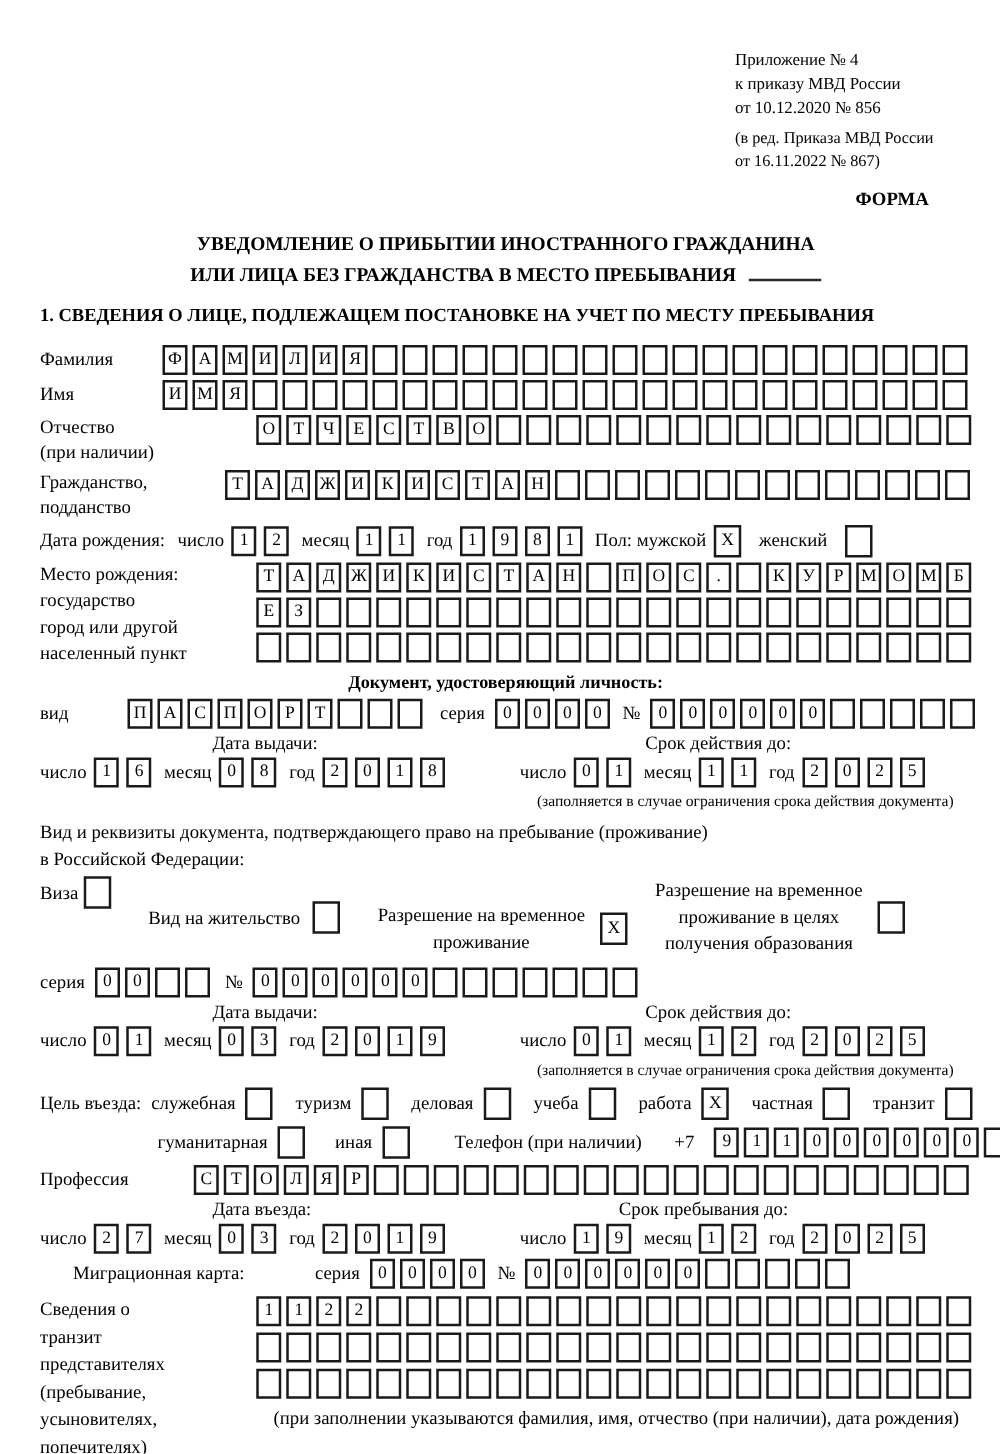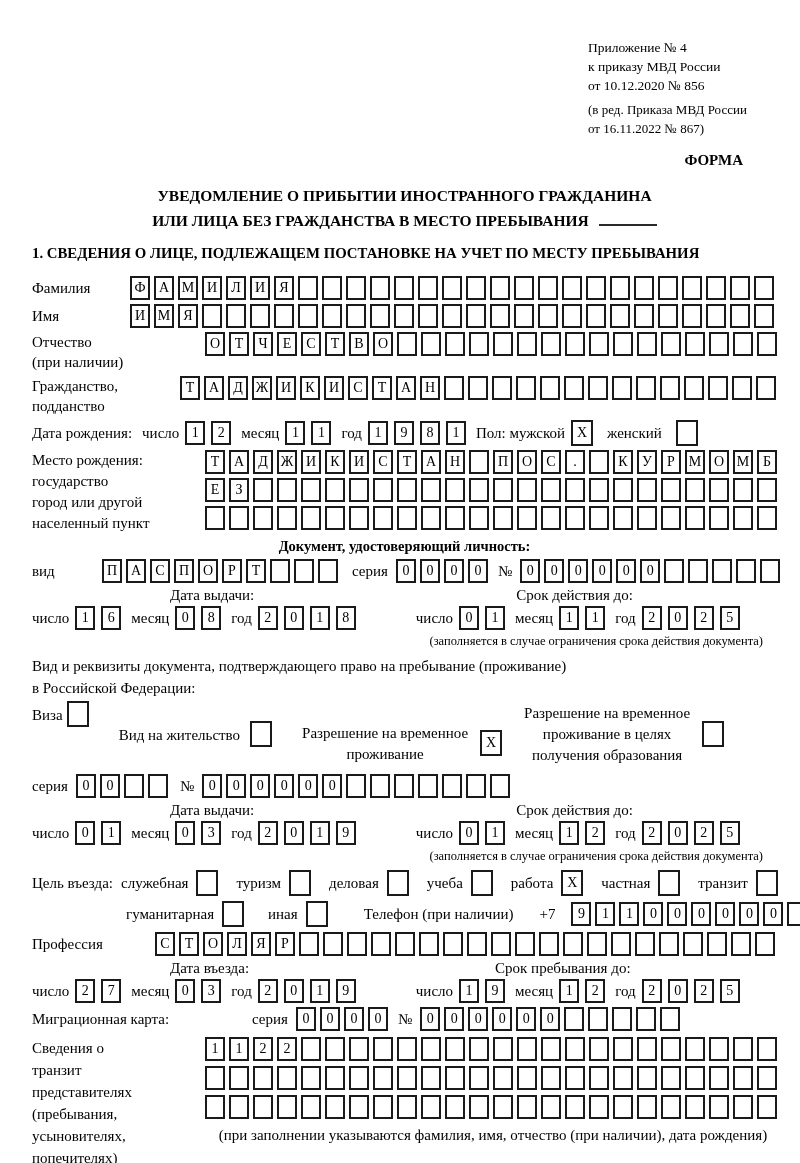--- a/index.html
+++ b/index.html
@@ -653,21 +653,21 @@
       <span class="cells dg">
           <span class="cell">2</span>
           <span class="cell">0</span>
           <span class="cell">2</span>
           <span class="cell">5</span>
         </span>
     </span>
   </div>
 
   <div class="row" style="margin-top:4px;">
-    <span class="lbl" style="width:190px;">Миграционная карта:</span>
+    <span class="lbl" style="width:190px;text-align:center;">Миграционная карта:</span>
     <span class="lbl ml30">серия</span>
     <span class="cells ml8">
         <span class="cell">0</span>
         <span class="cell">0</span>
         <span class="cell">0</span>
         <span class="cell">0</span>
       </span>
     <span class="lbl ml6">№</span>
     <span class="cells ml8">
         <span class="cell">0</span>
@@ -682,21 +682,21 @@
         <span class="cell"></span>
         <span class="cell"></span>
       </span>
   </div>
 
   <div class="row-top" style="margin-top:6px;">
     <span class="lblblock w173" style="line-height:22px;">
       <div>Сведения о</div>
       <div>транзит</div>
       <div>представителях</div>
-      <div>(пребывания,</div>
+      <div>(пребывание,</div>
       <div>усыновителях,</div>
       <div>попечителях)</div>
     </span>
     <span>
       <div class="cells" style="margin-bottom:5px;">
           <span class="cell">1</span>
           <span class="cell">1</span>
           <span class="cell">2</span>
           <span class="cell">2</span>
           <span class="cell"></span>

